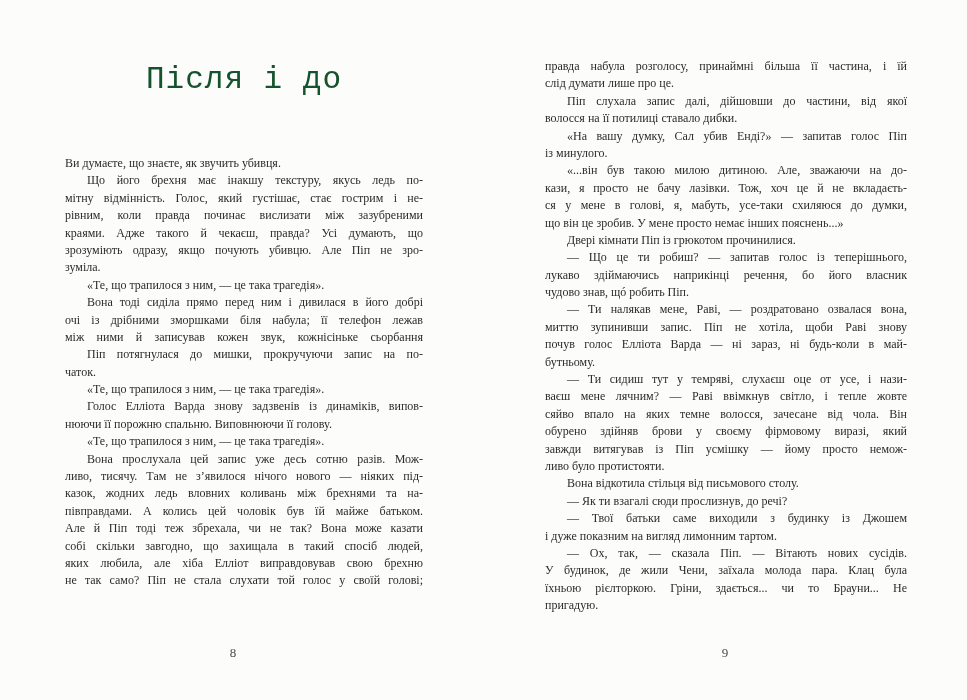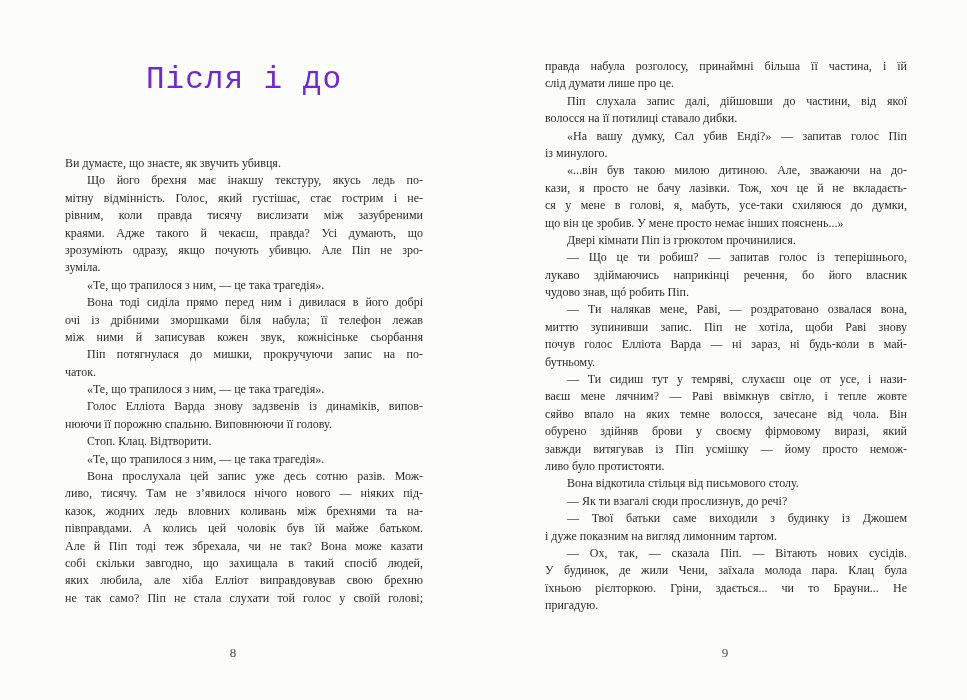--- a/index.html
+++ b/index.html
@@ -27,21 +27,21 @@
   .chapter-title {
     position: absolute;
     left: 65px;
     top: 62px;
     width: 358px;
     text-align: center;
     font-family: "Liberation Mono", "DejaVu Sans Mono", monospace;
     font-size: 31px;
     font-weight: 500;
     letter-spacing: 1px;
-    color: #6d28d9;
+    color: #14532d;
     white-space: nowrap;
   }
 
   .textblock {
     position: absolute;
   }
   .page-left .textblock  { left: 65px; top: 155px; width: 358px; }
   .page-right .textblock { left: 61px; top: 58px;  width: 362px; }
 
   .line {
@@ -71,34 +71,33 @@
 <body>
 
 <div class="spread">
 
   <div class="page page-left">
     <div class="chapter-title">Після і до</div>
     <div class="textblock">
         <div class="line end">Ви думаєте, що знаєте, як звучить убивця.</div>
         <div class="line ind">Що його брехня має інакшу текстуру, якусь ледь по-</div>
         <div class="line">мітну відмінність. Голос, який густішає, стає гострим і не-</div>
-        <div class="line">рівним, коли правда тисячу вислизати між зазубреними</div>
+        <div class="line">рівним, коли правда починає вислизати між зазубреними</div>
         <div class="line">краями. Адже такого й чекаєш, правда? Усі думають, що</div>
         <div class="line">зрозуміють одразу, якщо почують убивцю. Але Піп не зро-</div>
         <div class="line end">зуміла.</div>
         <div class="line ind end">«Те, що трапилося з ним, — це така трагедія».</div>
         <div class="line ind">Вона тоді сиділа прямо перед ним і дивилася в його добрі</div>
         <div class="line">очі із дрібними зморшками біля набула; її телефон лежав</div>
         <div class="line">між ними й записував кожен звук, кожнісіньке сьорбання</div>
         <div class="line ind">Піп потягнулася до мишки, прокручуючи запис на по-</div>
         <div class="line end">чаток.</div>
         <div class="line ind end">«Те, що трапилося з ним, — це така трагедія».</div>
         <div class="line ind">Голос Елліота Варда знову задзвенів із динаміків, випов-</div>
         <div class="line end">нюючи її порожню спальню. Виповнюючи її голову.</div>
-        <div class="line ind end">Стоп. Клац. Відтворити.</div>
         <div class="line ind end">«Те, що трапилося з ним, — це така трагедія».</div>
         <div class="line ind">Вона прослухала цей запис уже десь сотню разів. Мож-</div>
         <div class="line">ливо, тисячу. Там не з’явилося нічого нового — ніяких під-</div>
         <div class="line">казок, жодних ледь вловних коливань між брехнями та на-</div>
         <div class="line">півправдами. А колись цей чоловік був їй майже батьком.</div>
         <div class="line">Але й Піп тоді теж збрехала, чи не так? Вона може казати</div>
         <div class="line">собі скільки завгодно, що захищала в такий спосіб людей,</div>
         <div class="line">яких любила, але хіба Елліот виправдовував свою брехню</div>
         <div class="line">не так само? Піп не стала слухати той голос у своїй голові;</div>
       </div>

